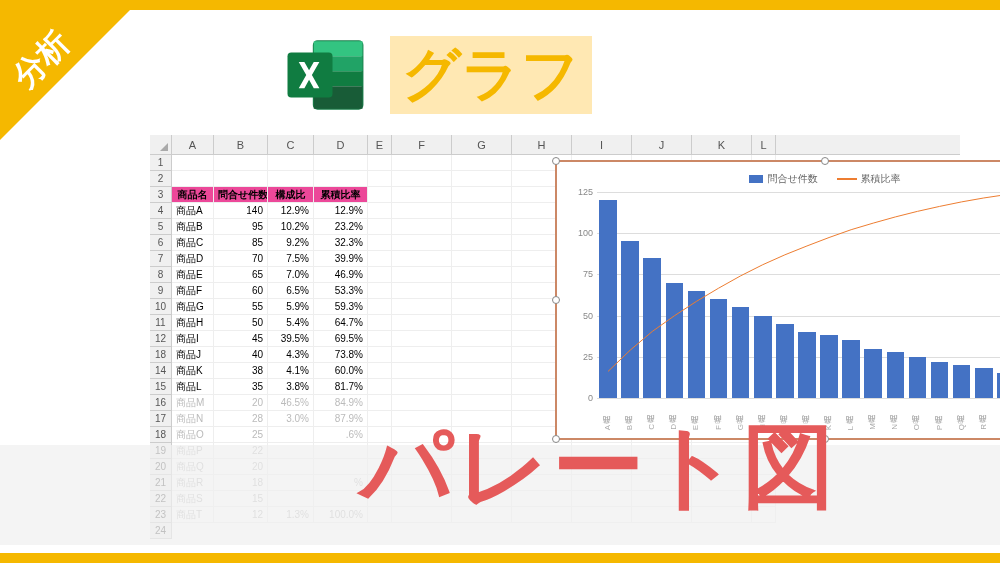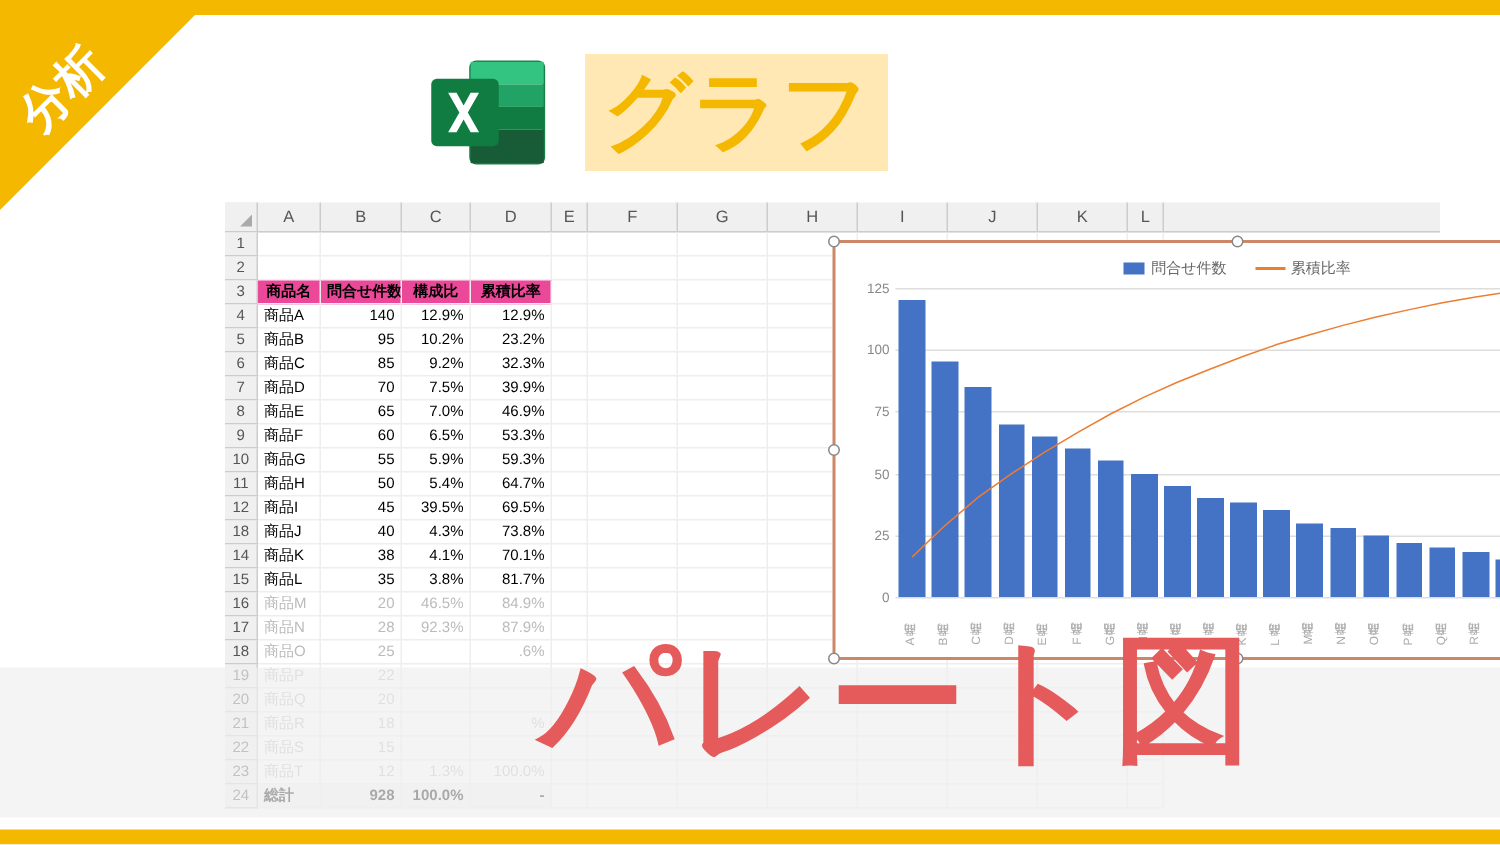--- a/index.html
+++ b/index.html
@@ -309,21 +309,21 @@
           <div class="cell " style="width: 60px;"></div>
           <div class="cell " style="width: 60px;"></div>
           <div class="cell " style="width: 60px;"></div>
           <div class="cell " style="width: 60px;"></div>
           <div class="cell " style="width: 24px;"></div>
         </div>
         <div class="row">
           <div class="cell txt" style="width: 42px;">商品K</div>
           <div class="cell num" style="width: 54px;">38</div>
           <div class="cell num" style="width: 46px;">4.1%</div>
-          <div class="cell num" style="width: 54px;">70.1%</div>
+          <div class="cell num" style="width: 54px;">60.0%</div>
           <div class="cell " style="width: 24px;"></div>
           <div class="cell " style="width: 60px;"></div>
           <div class="cell " style="width: 60px;"></div>
           <div class="cell " style="width: 60px;"></div>
           <div class="cell " style="width: 60px;"></div>
           <div class="cell " style="width: 60px;"></div>
           <div class="cell " style="width: 60px;"></div>
           <div class="cell " style="width: 24px;"></div>
         </div>
         <div class="row">
@@ -350,21 +350,21 @@
           <div class="cell " style="width: 60px;"></div>
           <div class="cell " style="width: 60px;"></div>
           <div class="cell " style="width: 60px;"></div>
           <div class="cell " style="width: 60px;"></div>
           <div class="cell " style="width: 60px;"></div>
           <div class="cell " style="width: 24px;"></div>
         </div>
         <div class="row">
           <div class="cell txt faded" style="width: 42px;">商品N</div>
           <div class="cell num faded" style="width: 54px;">28</div>
-          <div class="cell num faded" style="width: 46px;">92.3%</div>
+          <div class="cell num faded" style="width: 46px;">3.0%</div>
           <div class="cell num faded" style="width: 54px;">87.9%</div>
           <div class="cell " style="width: 24px;"></div>
           <div class="cell " style="width: 60px;"></div>
           <div class="cell " style="width: 60px;"></div>
           <div class="cell " style="width: 60px;"></div>
           <div class="cell " style="width: 60px;"></div>
           <div class="cell " style="width: 60px;"></div>
           <div class="cell " style="width: 60px;"></div>
           <div class="cell " style="width: 24px;"></div>
         </div>
@@ -436,34 +436,20 @@
           <div class="cell " style="width: 60px;"></div>
           <div class="cell " style="width: 60px;"></div>
           <div class="cell " style="width: 60px;"></div>
           <div class="cell " style="width: 24px;"></div>
         </div>
         <div class="row">
           <div class="cell txt faded" style="width: 42px;">商品T</div>
           <div class="cell num faded" style="width: 54px;">12</div>
           <div class="cell num faded" style="width: 46px;">1.3%</div>
           <div class="cell num faded" style="width: 54px;">100.0%</div>
-          <div class="cell " style="width: 24px;"></div>
-          <div class="cell " style="width: 60px;"></div>
-          <div class="cell " style="width: 60px;"></div>
-          <div class="cell " style="width: 60px;"></div>
-          <div class="cell " style="width: 60px;"></div>
-          <div class="cell " style="width: 60px;"></div>
-          <div class="cell " style="width: 60px;"></div>
-          <div class="cell " style="width: 24px;"></div>
-        </div>
-        <div class="row">
-          <div class="cell txt" style="width: 42px; font-weight: bold; background: rgb(244, 244, 244);">総計</div>
-          <div class="cell num" style="width: 54px; font-weight: bold; background: rgb(244, 244, 244);">928</div>
-          <div class="cell num" style="width: 46px; font-weight: bold; background: rgb(244, 244, 244);">100.0%</div>
-          <div class="cell num" style="width: 54px; font-weight: bold; background: rgb(244, 244, 244);">-</div>
           <div class="cell " style="width: 24px;"></div>
           <div class="cell " style="width: 60px;"></div>
           <div class="cell " style="width: 60px;"></div>
           <div class="cell " style="width: 60px;"></div>
           <div class="cell " style="width: 60px;"></div>
           <div class="cell " style="width: 60px;"></div>
           <div class="cell " style="width: 60px;"></div>
           <div class="cell " style="width: 24px;"></div>
         </div>
       </div>

